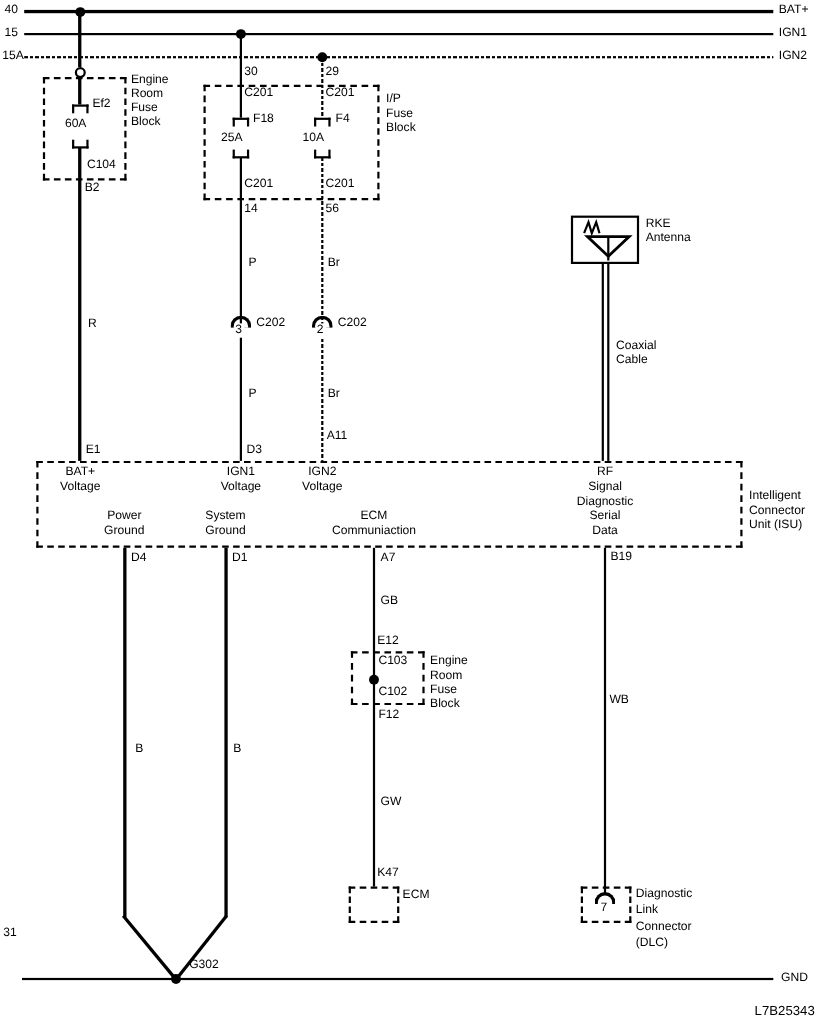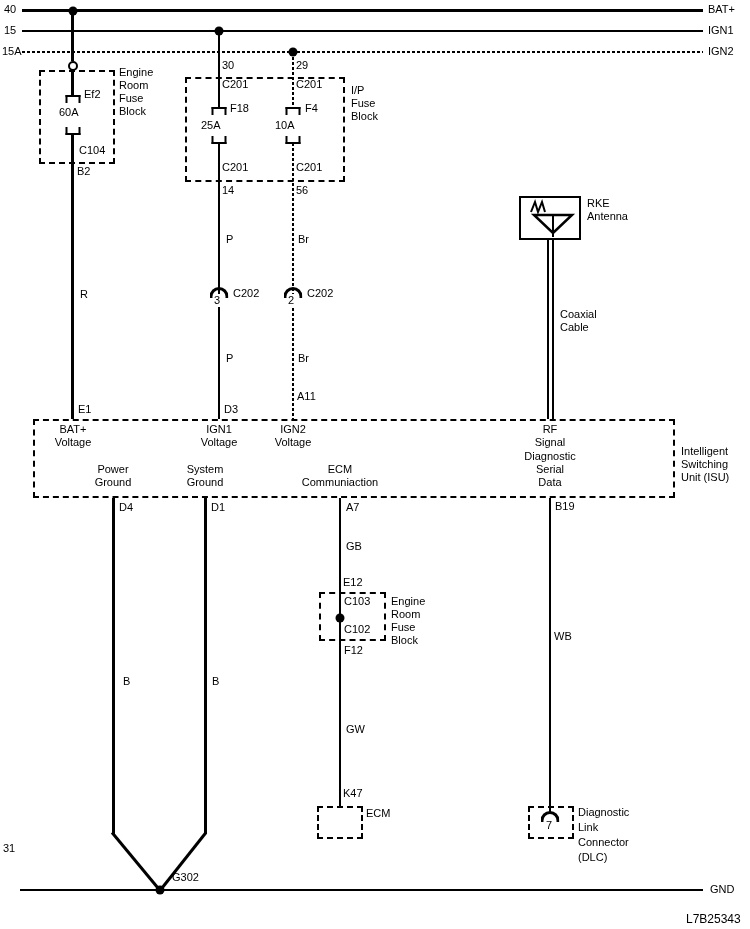--- a/index.html
+++ b/index.html
@@ -112,21 +112,21 @@
     <path d="M 10 13 L 14 3 L 17 13 L 21 3 L 24 13" stroke-width="2"></path>
   </svg>
   <span class="lbl" style="left:587px;top:197px">RKE
 Antenna</span>
   <div class="coax" style="left:547px;top:240px;height:179px"></div>
   <span class="lbl" style="left:560px;top:308px">Coaxial
 Cable</span>
 
   <div class="dashbox" style="left:33px;top:419px;width:642px;height:79px"></div>
   <span class="lbl" style="left:681px;top:445px">Intelligent
-Switching
+Connector
 Unit (ISU)</span>
   <span class="lbl c" style="left:73px;top:423px">BAT+
 Voltage</span>
   <span class="lbl c" style="left:219px;top:423px">IGN1
 Voltage</span>
   <span class="lbl c" style="left:293px;top:423px">IGN2
 Voltage</span>
   <span class="lbl c" style="left:550px;top:423px">RF
 Signal</span>
   <span class="lbl c" style="left:113px;top:463px">Power

